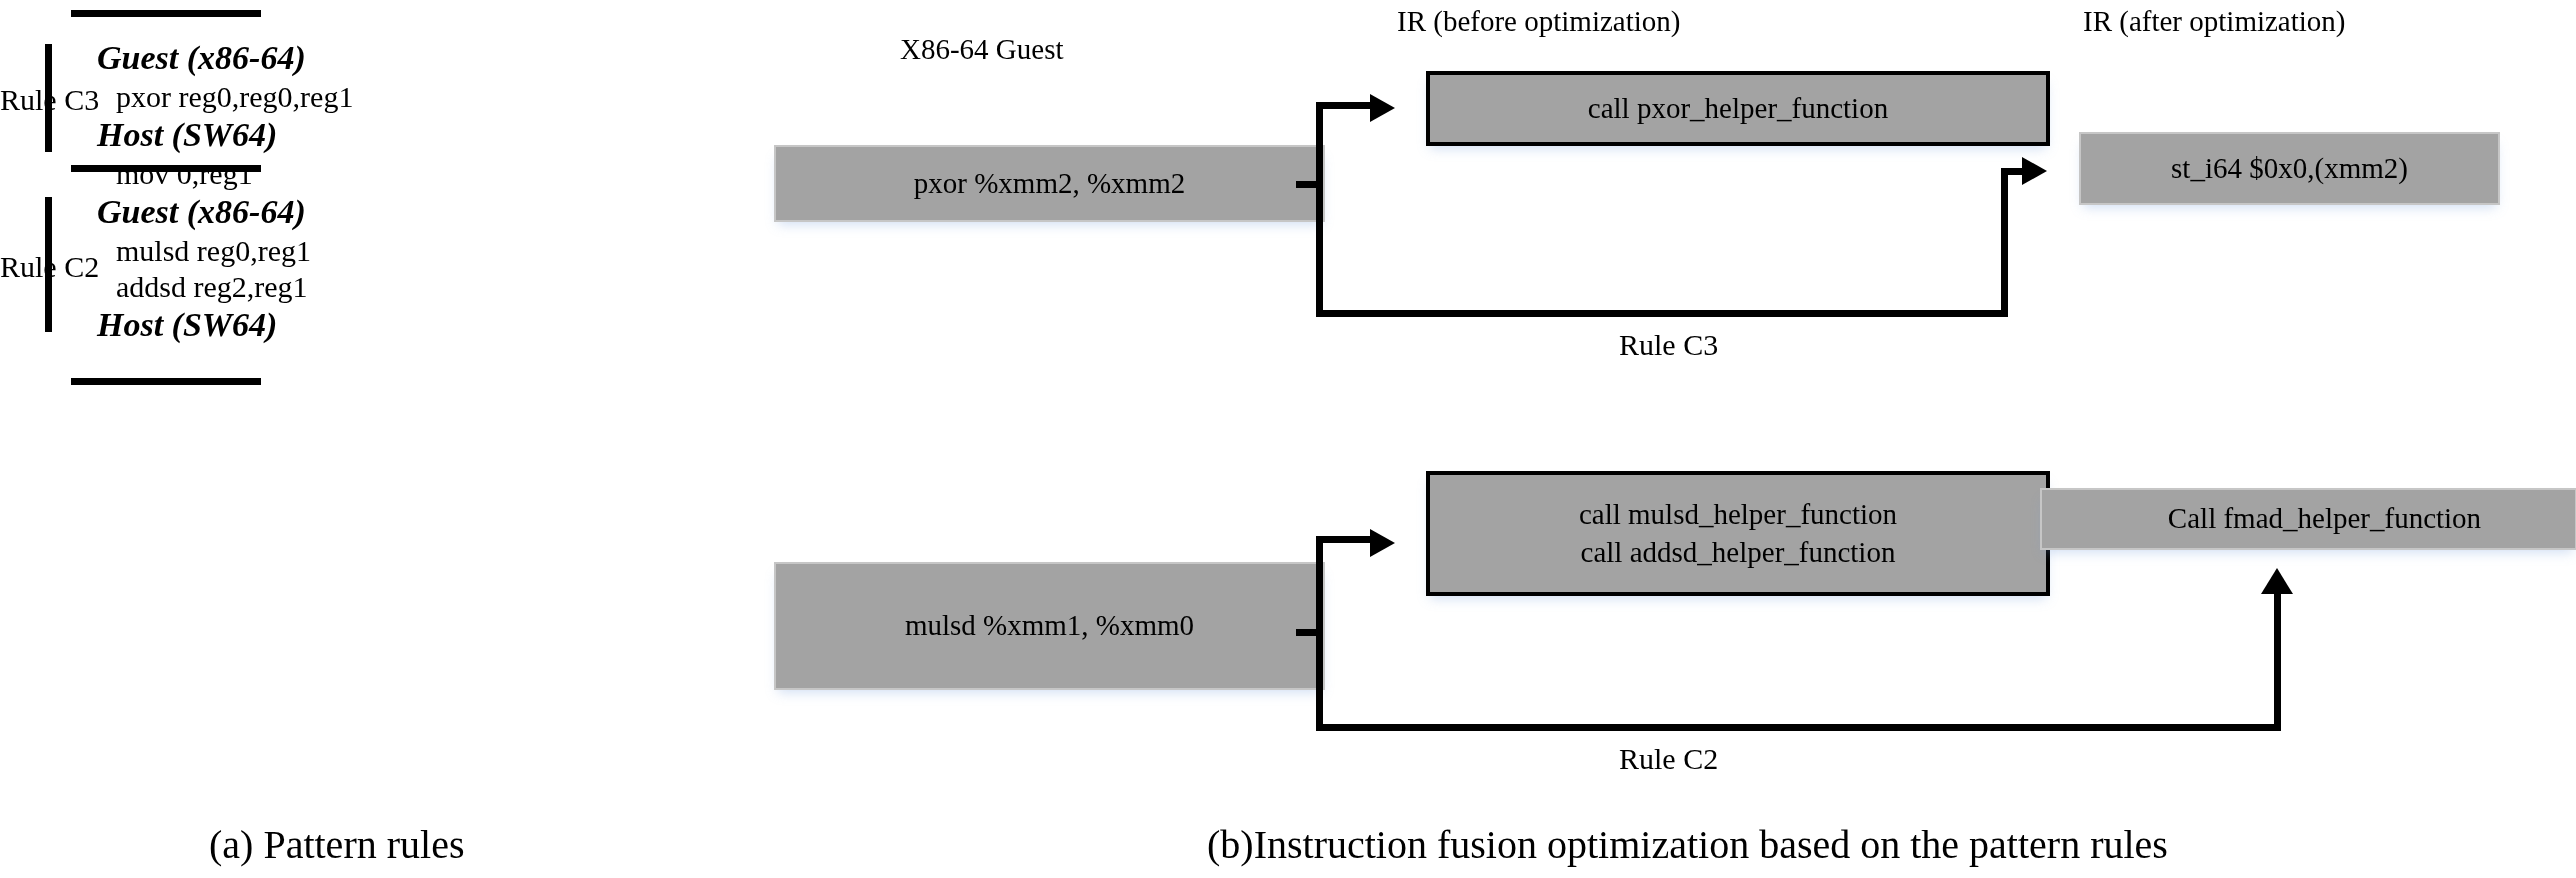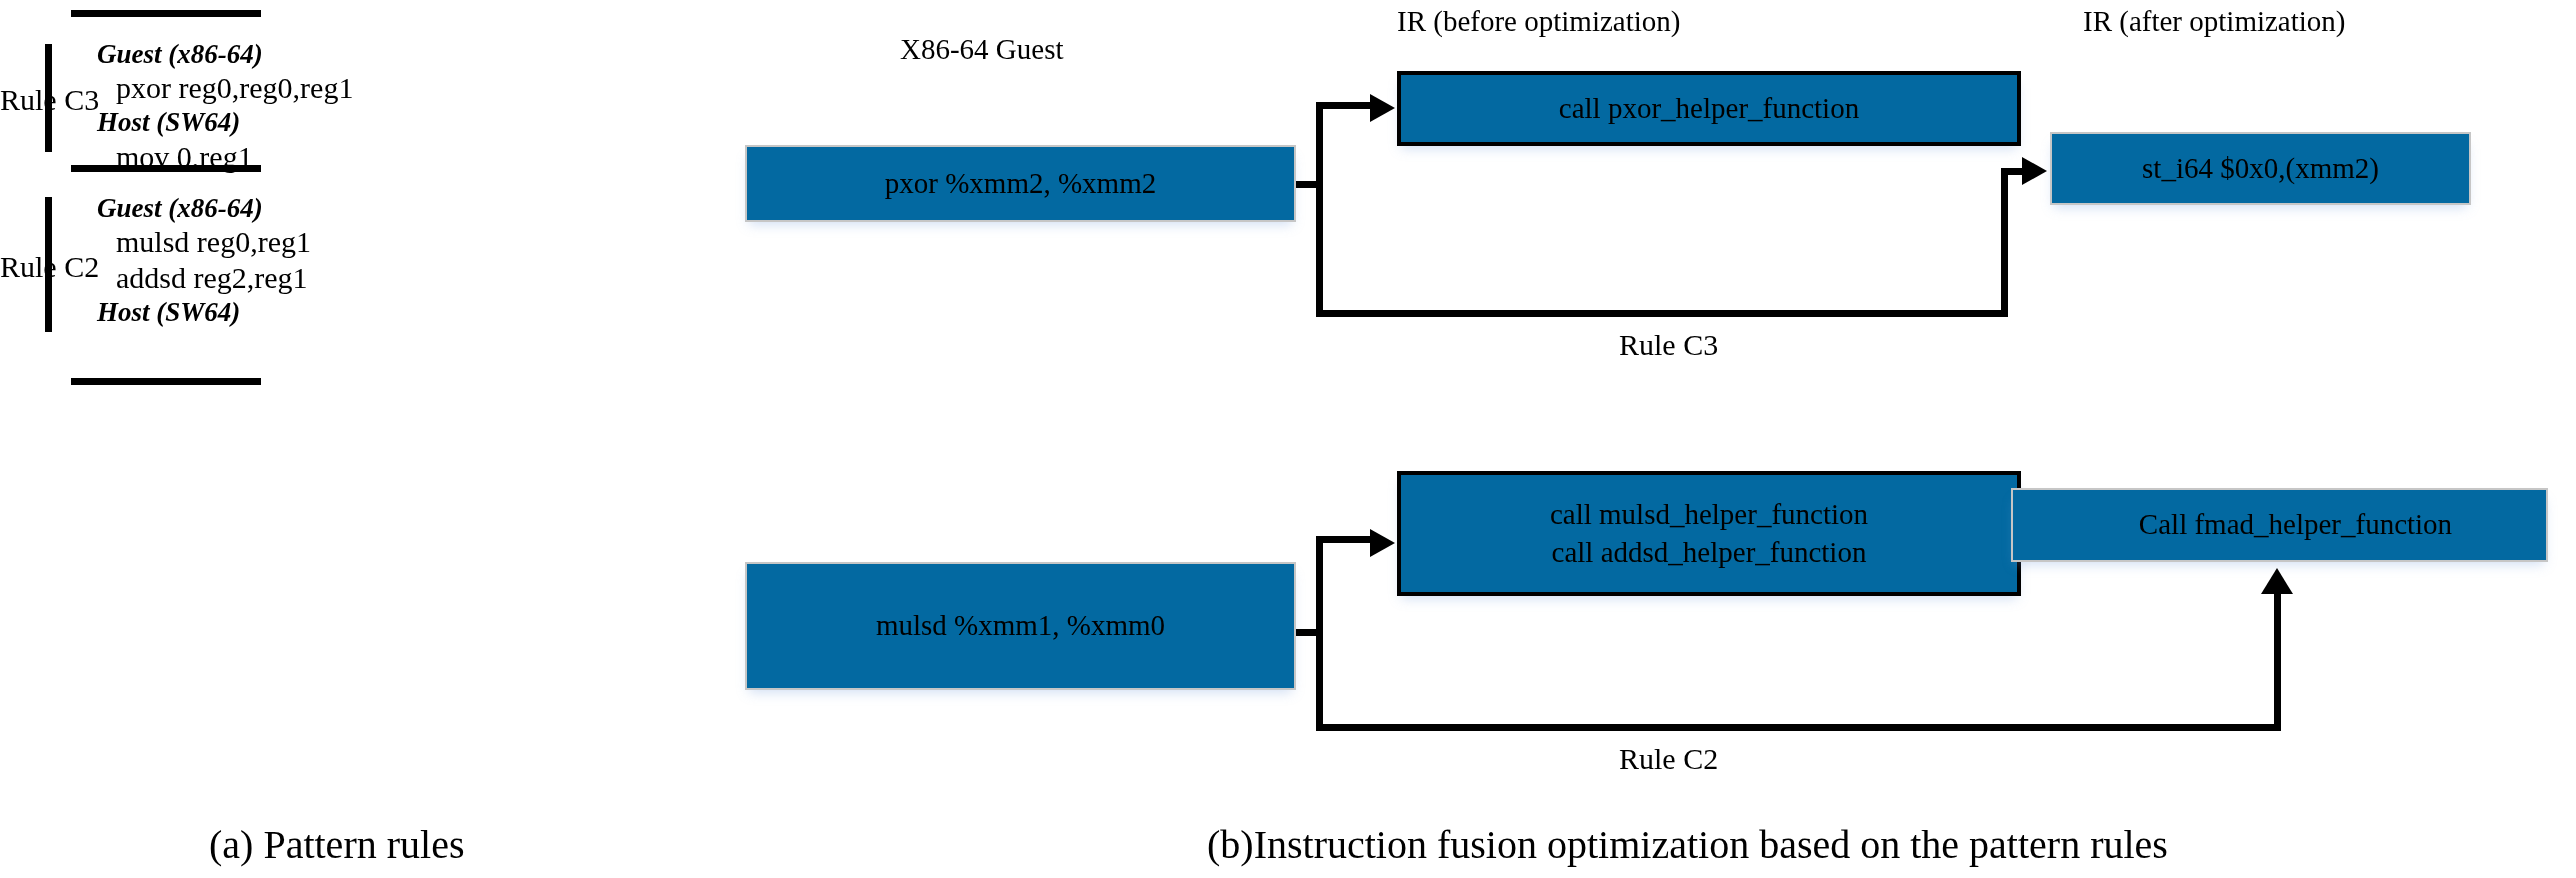--- a/index.html
+++ b/index.html
@@ -6,29 +6,29 @@
   body{width:2576px;height:878px;position:relative;
        font-family:"Liberation Serif","DejaVu Serif",serif;color:#000;overflow:hidden;}
 
   
   .hrule{position:absolute;background:#000;height:6.5px;}
   .vbar{position:absolute;background:#000;width:6.5px;}
 
   .rule-label{position:absolute;font-size:30px;line-height:1;white-space:nowrap;}
 
   .rule-body{position:absolute;white-space:nowrap;}
-  .rule-body .hdr{font-weight:bold;font-style:italic;font-size:27px;line-height:1.20;}
+  .rule-body .hdr{font-weight:bold;font-style:italic;font-size:34px;line-height:1.20;}
   .rule-body .ins{font-size:30px;line-height:1.20;padding-left:19px;}
 
   
   .boxlabel{position:absolute;font-size:29px;line-height:1;white-space:nowrap;text-align:center;}
 
   .node{position:absolute;box-sizing:border-box;
         display:flex;flex-direction:column;align-items:center;justify-content:center;
-        background:#0369a1;font-size:29px;line-height:1.28;white-space:nowrap;}
+        background:#a3a3a3;font-size:29px;line-height:1.28;white-space:nowrap;margin-left:29px;}
   
   .node.grey{border:2.9px solid #c6c6c6;
              box-shadow:0 7.3px 11.6px -4.4px rgba(120,160,220,.35);}
   
   .node.black{border:4.4px solid #000;
               box-shadow:0 7.3px 11.6px -4.4px rgba(120,160,220,.35);}
 
   
   .ln-h{position:absolute;background:#000;height:6.5px;}
   .ln-v{position:absolute;background:#000;width:6.5px;}
@@ -111,21 +111,21 @@
 
 <div class="node grey" style="left:745px;top:562px;width:551px;height:128px;">
   <div>mulsd    %xmm1, %xmm0</div>
 </div>
 
 <div class="node black" style="left:1397px;top:471px;width:624px;height:125px;">
   <div>call mulsd_helper_function</div>
   <div>call addsd_helper_function</div>
 </div>
 
-<div class="node grey" style="left:2011px;top:488px;width:537px;height:74px;padding-left:32px;">
+<div class="node grey" style="left:2011px;top:488px;width:537px;height:62px;padding-left:32px;">
   <div>Call fmad_helper_function</div>
 </div>
 
 <div class="ln-h" style="left:1296px;top:629px;width:26px;"></div>
 <div class="ln-v" style="left:1316px;top:536px;height:195px;"></div>
 <div class="ln-h" style="left:1316px;top:536px;width:57px;"></div>
 <div class="arrow-r" style="left:1370px;top:529px;"></div>
 <div class="ln-h" style="left:1316px;top:724px;width:965px;"></div>
 <div class="ln-v" style="left:2274px;top:594px;height:134px;"></div>
 <div class="arrow-u" style="left:2261px;top:568px;"></div>

